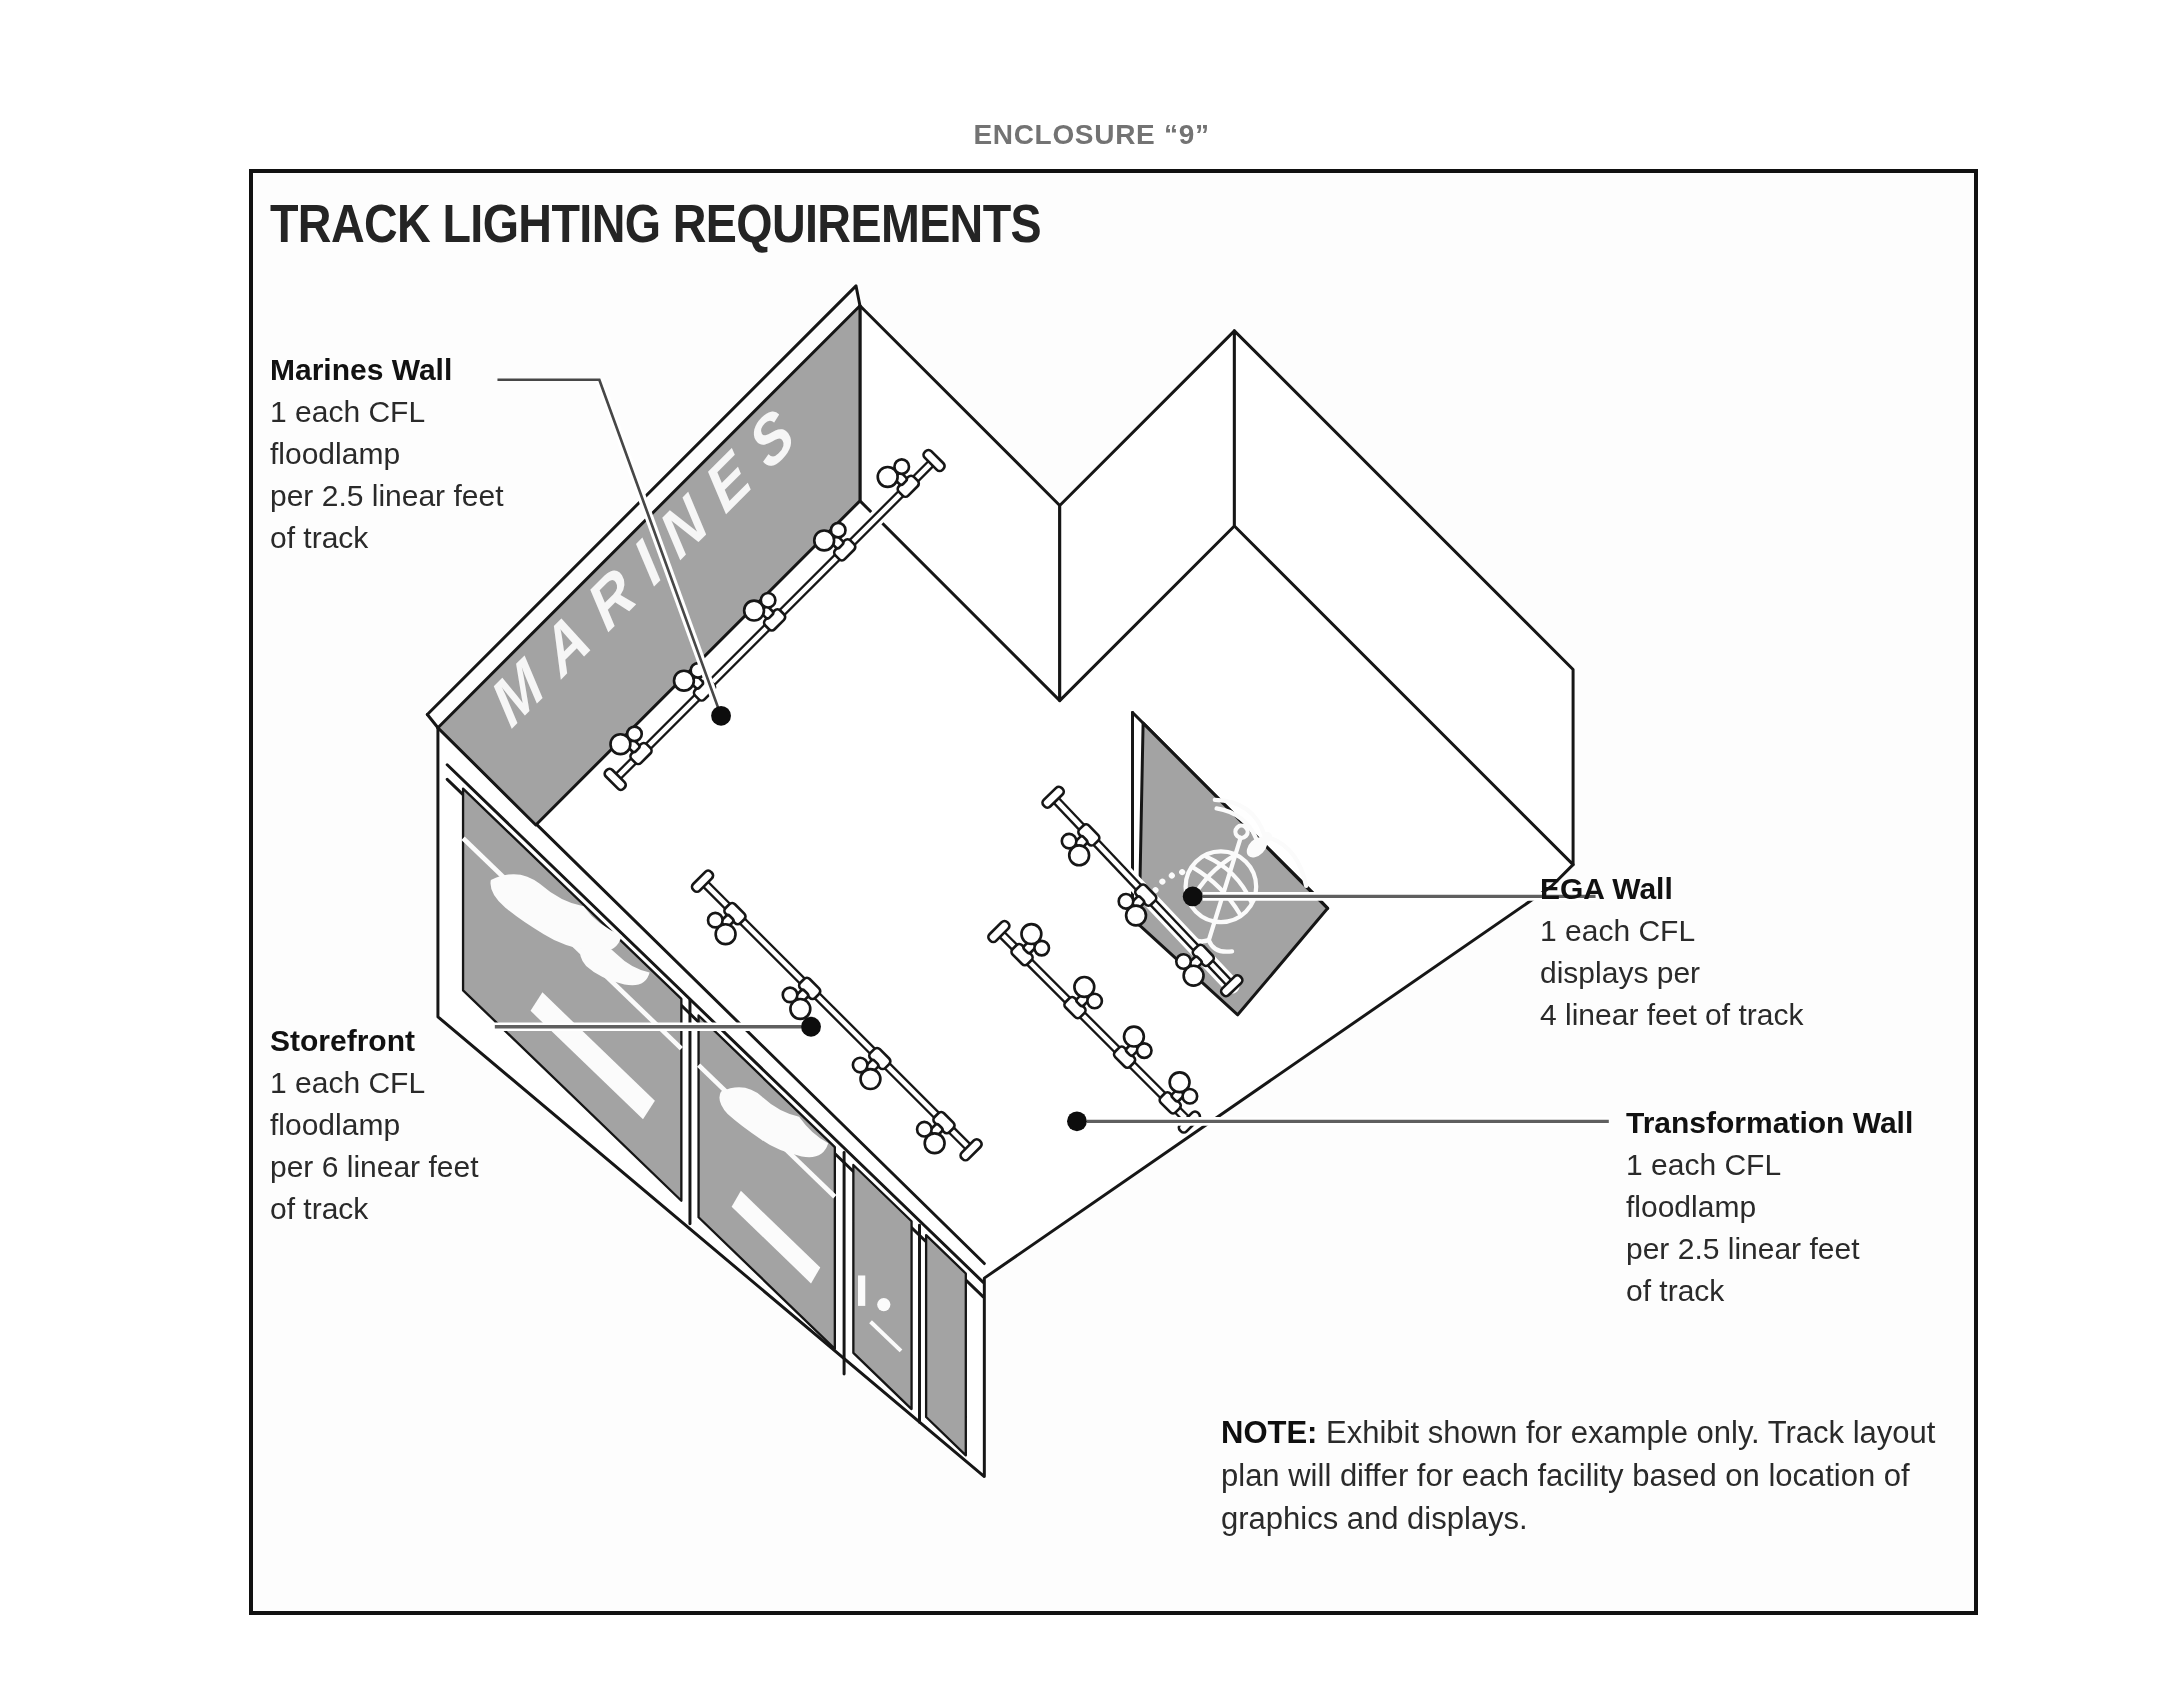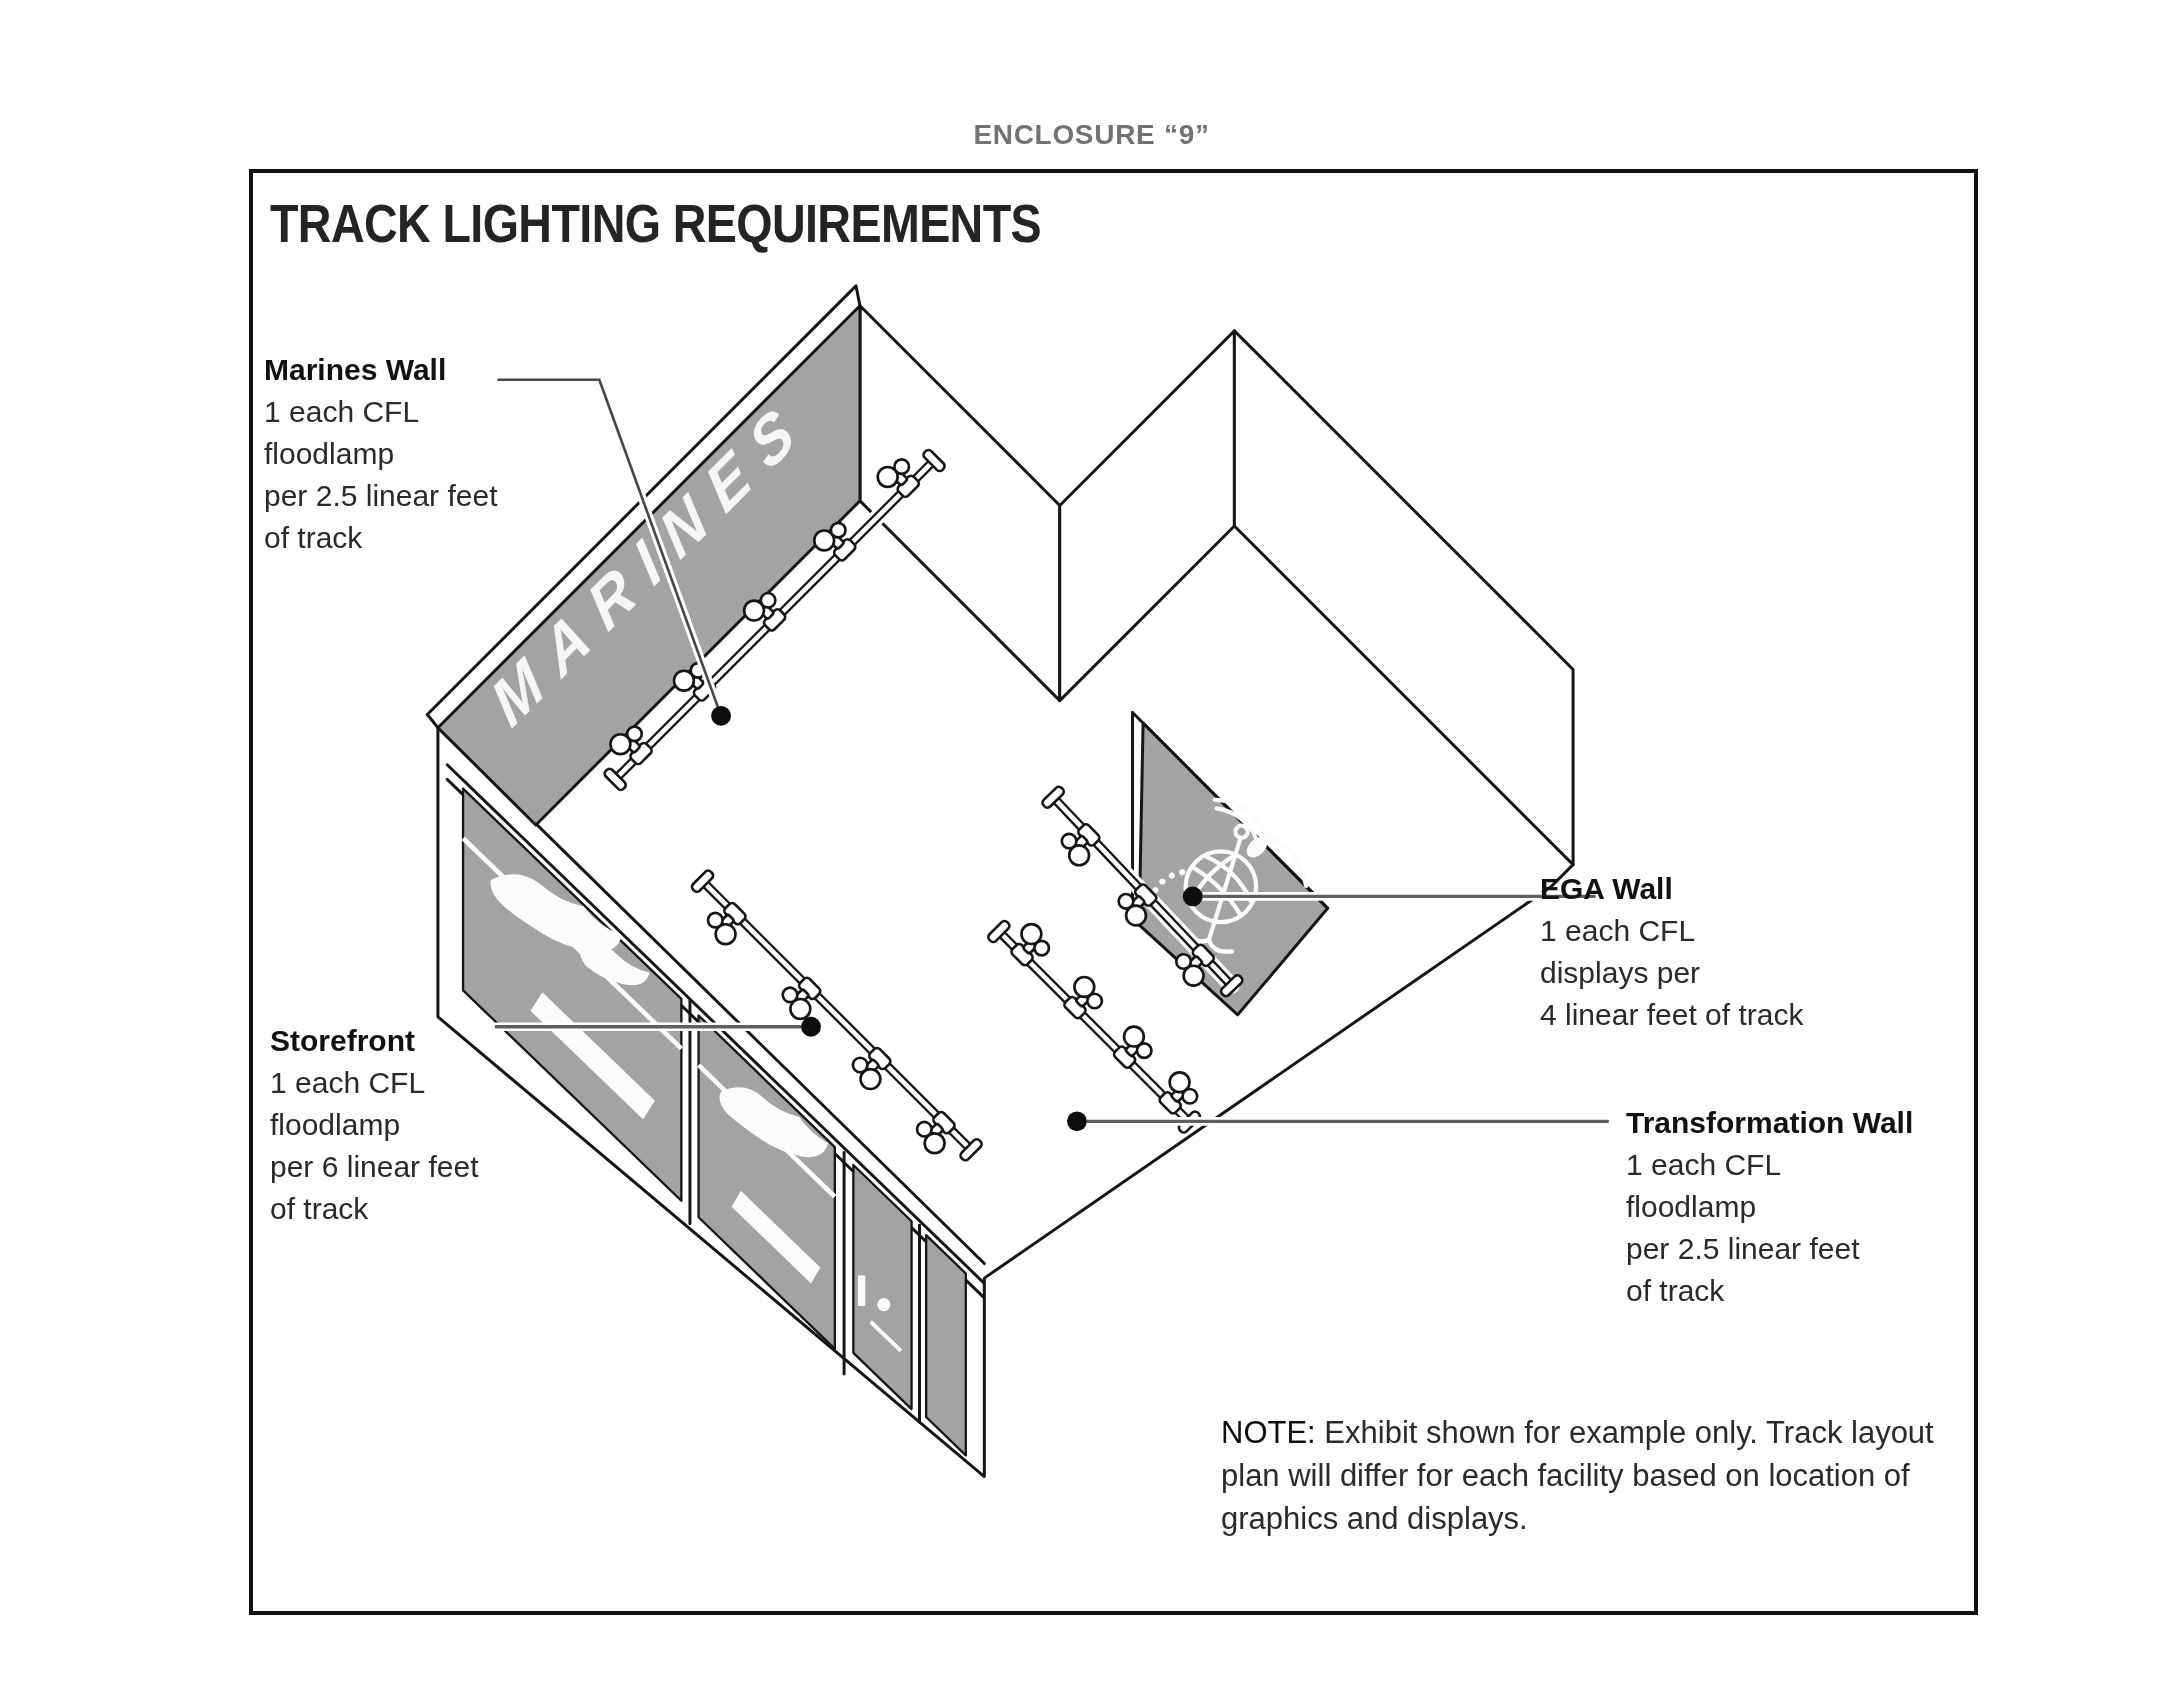--- a/index.html
+++ b/index.html
@@ -22,21 +22,21 @@
     position:absolute;left:270px;top:193px;
     font-size:53px;font-weight:bold;color:#242424;letter-spacing:-0.7px;
     transform:scaleX(0.88);transform-origin:left top;white-space:nowrap;
   }
   .callout{position:absolute;font-size:30px;line-height:42px;color:#2a2a2a;}
   .callout .c-title{font-weight:bold;color:#111;}
   .note-block{
     position:absolute;left:1221px;top:1411px;width:774px;
     font-size:31px;line-height:43px;color:#2a2a2a;
   }
-  .note-block .n-label{font-weight:normal;color:#0f0f0f;margin-top:19px;}
+  .note-block .n-label{font-weight:bold;color:#0f0f0f;margin-top:19px;}
   svg{position:absolute;left:0;top:0;}
   .ln{stroke:var(--line);stroke-width:4.5;fill:none;stroke-linecap:round;stroke-linejoin:round;}
   .wallw{fill:#ffffff;stroke:var(--line);stroke-width:4.5;stroke-linejoin:round;}
   .wallg{fill:var(--wall-gray);stroke:var(--line);stroke-width:4.5;stroke-linejoin:round;}
   .glass{fill:var(--wall-gray);stroke:var(--line);stroke-width:3.5;stroke-linejoin:round;}
   .white-art{fill:#fbfbfb;stroke:none;}
   .emb{stroke:#fbfbfb;stroke-width:7;fill:none;stroke-linecap:round;}
   .rail-case{stroke:#ffffff;stroke-width:24;fill:none;stroke-linecap:round;}
   .rail-outer{stroke:var(--line);stroke-width:14;fill:none;stroke-linecap:butt;}
   .rail-inner{stroke:#ffffff;stroke-width:7;fill:none;stroke-linecap:butt;}
@@ -209,21 +209,21 @@
     <path class="leader-case" d="M1818,1355 L2412,1355"></path>
     <path class="leader" d="M1818,1355 L2412,1355"></path>
     <circle class="dot" cx="1803" cy="1355" r="15"></circle>
 
     <path class="leader-case" d="M1643,1695 L2432,1695"></path>
     <path class="leader" d="M1643,1695 L2432,1695"></path>
     <circle class="dot" cx="1628" cy="1695" r="15"></circle>
   </g>
 </svg>
 
-<div class="callout" style="left:264px;top:349px;">
+<div class="callout" style="left:270px;top:349px;">
   <div class="c-title">Marines Wall</div>
   <div>1 each CFL</div>
   <div>floodlamp</div>
   <div>per 2.5 linear feet</div>
   <div>of track</div>
 </div>
 
 <div class="callout" style="left:270px;top:1020px;">
   <div class="c-title">Storefront</div>
   <div>1 each CFL</div>

